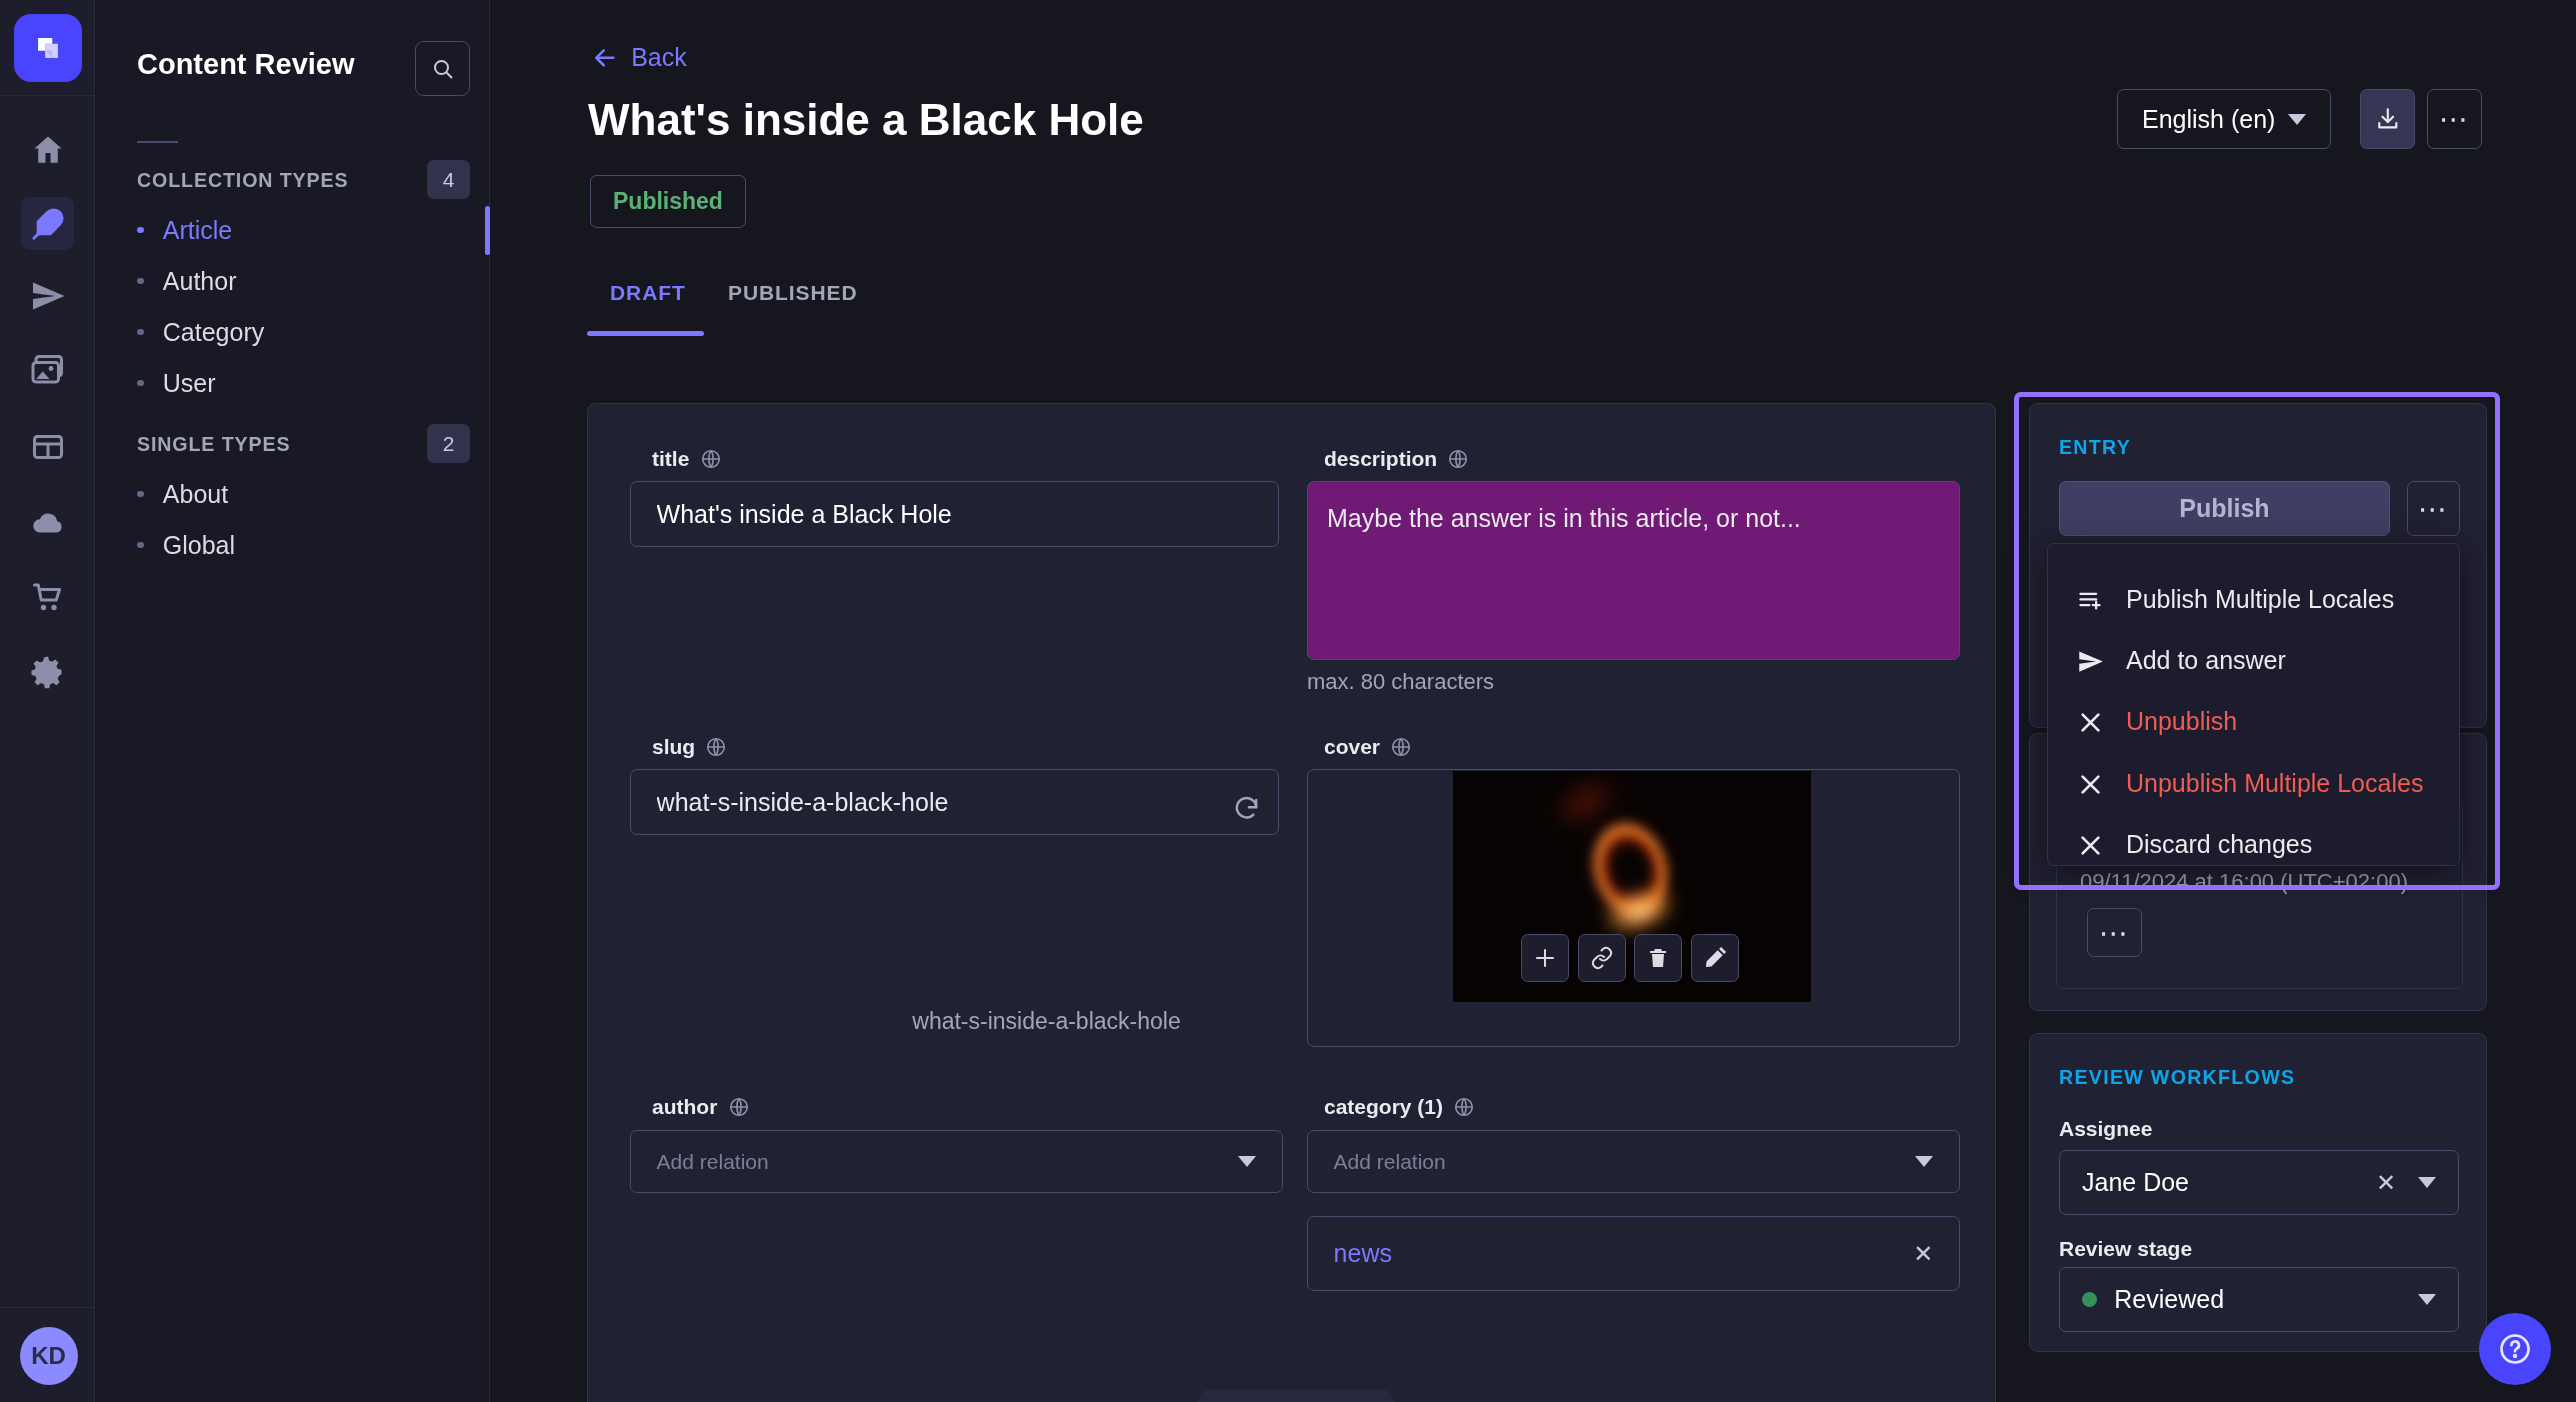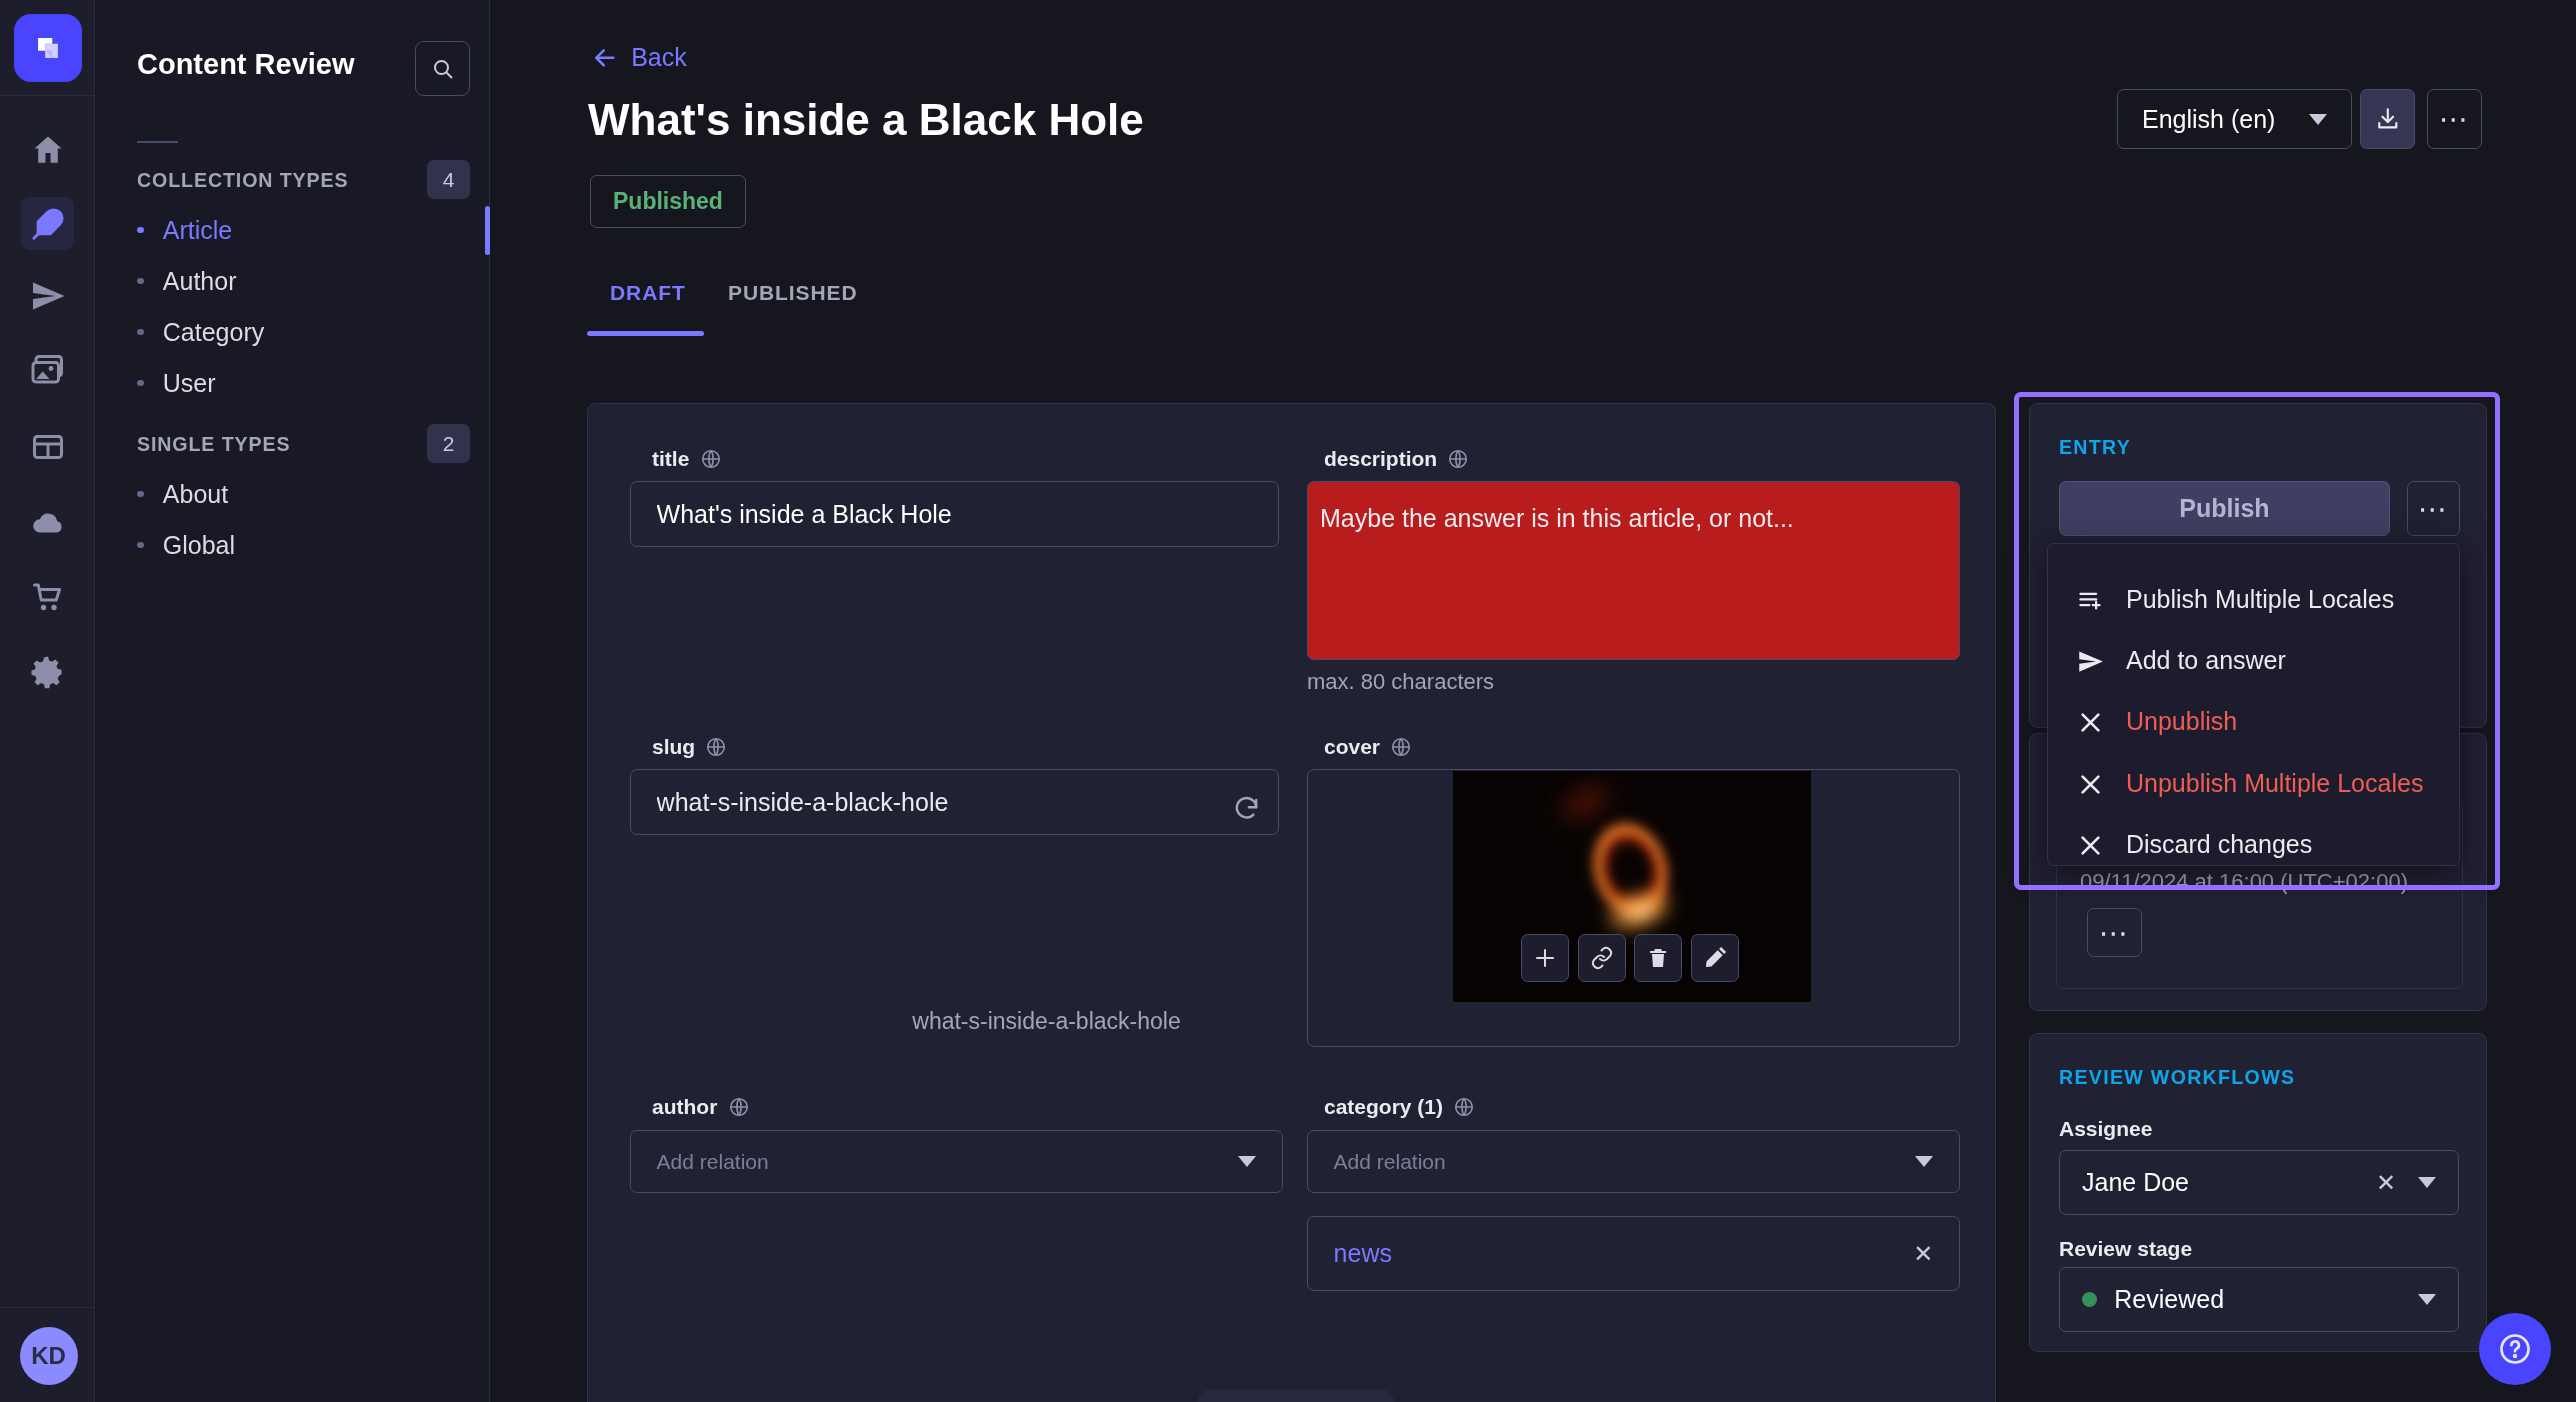--- a/index.html
+++ b/index.html
@@ -29,39 +29,39 @@
   .nav-item { position:absolute; left:41px; width:324px; height:48px; display:flex; align-items:center; gap:19px; font-size:25px; color:#dcdce4; cursor:pointer; }
   .nav-bullet { width:6.8px; height:6.8px; border-radius:50%; background:#666687; flex:none; }
   .nav-item.active { color:#7b79ff; }
   .nav-item.active .nav-bullet { background:#7b79ff; }
   .nav-active-bar { position:absolute; left:389px; top:206px; width:5.1px; height:49px; background:#7b79ff; border-radius:2.6px; }
 
   
   .back-link { position:absolute; left:592px; top:43px; display:flex; align-items:center; gap:13.6px; color:#7b79ff; font-size:25px; cursor:pointer; }
   .page-title { position:absolute; left:588px; top:95px; font-size:44px; font-weight:700; color:#ffffff; }
   .status-badge { position:absolute; left:590px; top:175px; padding:12px 22px; border:0.9px solid #4a4a6a; border-radius:6.8px; color:#5cb176; font-size:23px; font-weight:600; }
-  .locale-select { position:absolute; left:2117px; top:89px; width:235px; height:60px; border:0.9px solid #4a4a6a; border-radius:6.8px; display:flex; align-items:center; justify-content:space-between; padding:0 24px; color:#ffffff; font-size:25px; cursor:pointer; }
+  .locale-select { position:absolute; left:2117px; top:89px; width:214px; height:60px; border:0.9px solid #4a4a6a; border-radius:6.8px; display:flex; align-items:center; justify-content:space-between; padding:0 24px; color:#ffffff; font-size:25px; cursor:pointer; }
   .caret { width:0; height:0; border-left:9.4px solid transparent; border-right:9.4px solid transparent; border-top:11px solid #c9c9dd; }
   .hdr-btn { position:absolute; top:89px; width:55px; height:60px; border:0.9px solid #4a4a6a; border-radius:6.8px; display:flex; align-items:center; justify-content:center; color:#eaeaef; cursor:pointer; }
   .hdr-btn.dl { left:2360px; background:#363654; }
   .hdr-btn.more { left:2427px; background:transparent; }
   .dots { color:#dcdce4; font-size:29px; letter-spacing:2.6px; line-height:0; }
 
   
   .tab { position:absolute; top:281px; font-size:21px; font-weight:700; letter-spacing:0.9px; cursor:pointer; }
   .tab.draft { left:610px; color:#7b79ff; }
   .tab.published { left:728px; color:#a5a5ba; }
   .tab-underline { position:absolute; left:587px; top:331px; width:117px; height:5.1px; background:#7b79ff; border-radius:2.6px; }
 
   
   .card { position:absolute; left:587px; top:403px; width:1409px; height:1056px; background:#212134; border:0.9px solid #32324d; border-radius:8.5px; }
   .f-label { position:absolute; display:flex; align-items:center; gap:10.2px; font-size:21px; font-weight:600; color:#eaeaef;margin-left:17px; }
   .f-label svg { width:22px; height:22px; color:#8e8ea9; }
   .t-input { position:absolute; background:#212134; border:0.9px solid #4a4a6a; border-radius:6.8px; color:#ffffff; font-size:25px; font-family:"Liberation Sans", sans-serif; padding:0 25.6px; outline:none; }
-  .t-area { position:absolute; background:#b91c1c; border:0.9px solid #4a4a6a; border-radius:6.8px; color:#eaeaef; font-size:25px; font-family:"Liberation Sans", sans-serif; padding:22px 12px; outline:none; resize:none; }
+  .t-area { position:absolute; background:#701a75; border:0.9px solid #4a4a6a; border-radius:6.8px; color:#eaeaef; font-size:25px; font-family:"Liberation Sans", sans-serif; padding:22px 19px; outline:none; resize:none; }
   .hint { position:absolute; font-size:22px; color:#a5a5ba; }
   .refresh-btn { position:absolute; left:1222px; top:784px; width:48px; height:48px; display:flex; align-items:center; justify-content:center; color:#a5a5ba; cursor:pointer; background:transparent; border:none; }
   .cover-box { position:absolute; left:720px; top:769px; width:653px; height:278px; border:0.9px solid #4a4a6a; border-radius:6.8px; }
   .bh-img { position:absolute; left:865px; top:771px; width:358px; height:231px; background:#070302; overflow:hidden; }
   .bh-ring { position:absolute; left:128px; top:34px; width:99px; height:129px; border-radius:50%; transform:rotate(-16deg);
     background:radial-gradient(closest-side, rgba(0,0,0,0) 33%, rgba(110,18,4,0.75) 47%, rgba(226,88,18,0.92) 58%, rgba(255,158,58,0.95) 64%, rgba(130,28,8,0.5) 75%, rgba(0,0,0,0) 83%);
     filter:blur(5.1px); }
   .bh-hot { position:absolute; left:147px; top:118px; width:78px; height:44px; border-radius:50%; transform:rotate(-18deg);
     background:radial-gradient(closest-side, rgba(255,224,150,0.95), rgba(255,150,50,0.55) 60%, rgba(0,0,0,0)); filter:blur(7.7px); }
   .bh-smudge { position:absolute; left:94px; top:6.8px; width:77px; height:48px; border-radius:50%; transform:rotate(-30deg);

